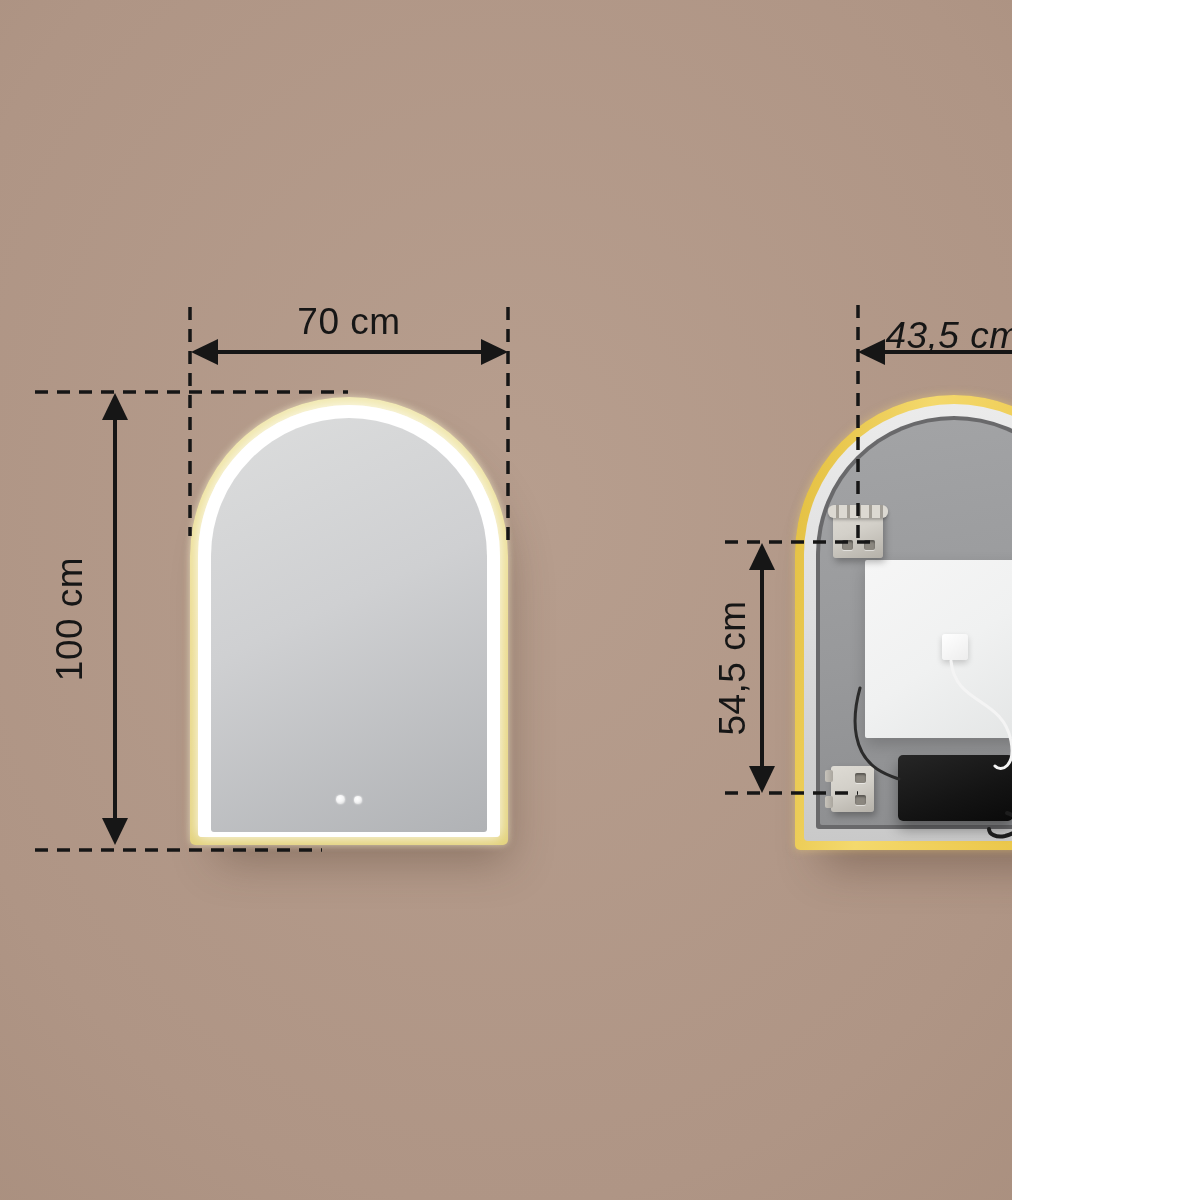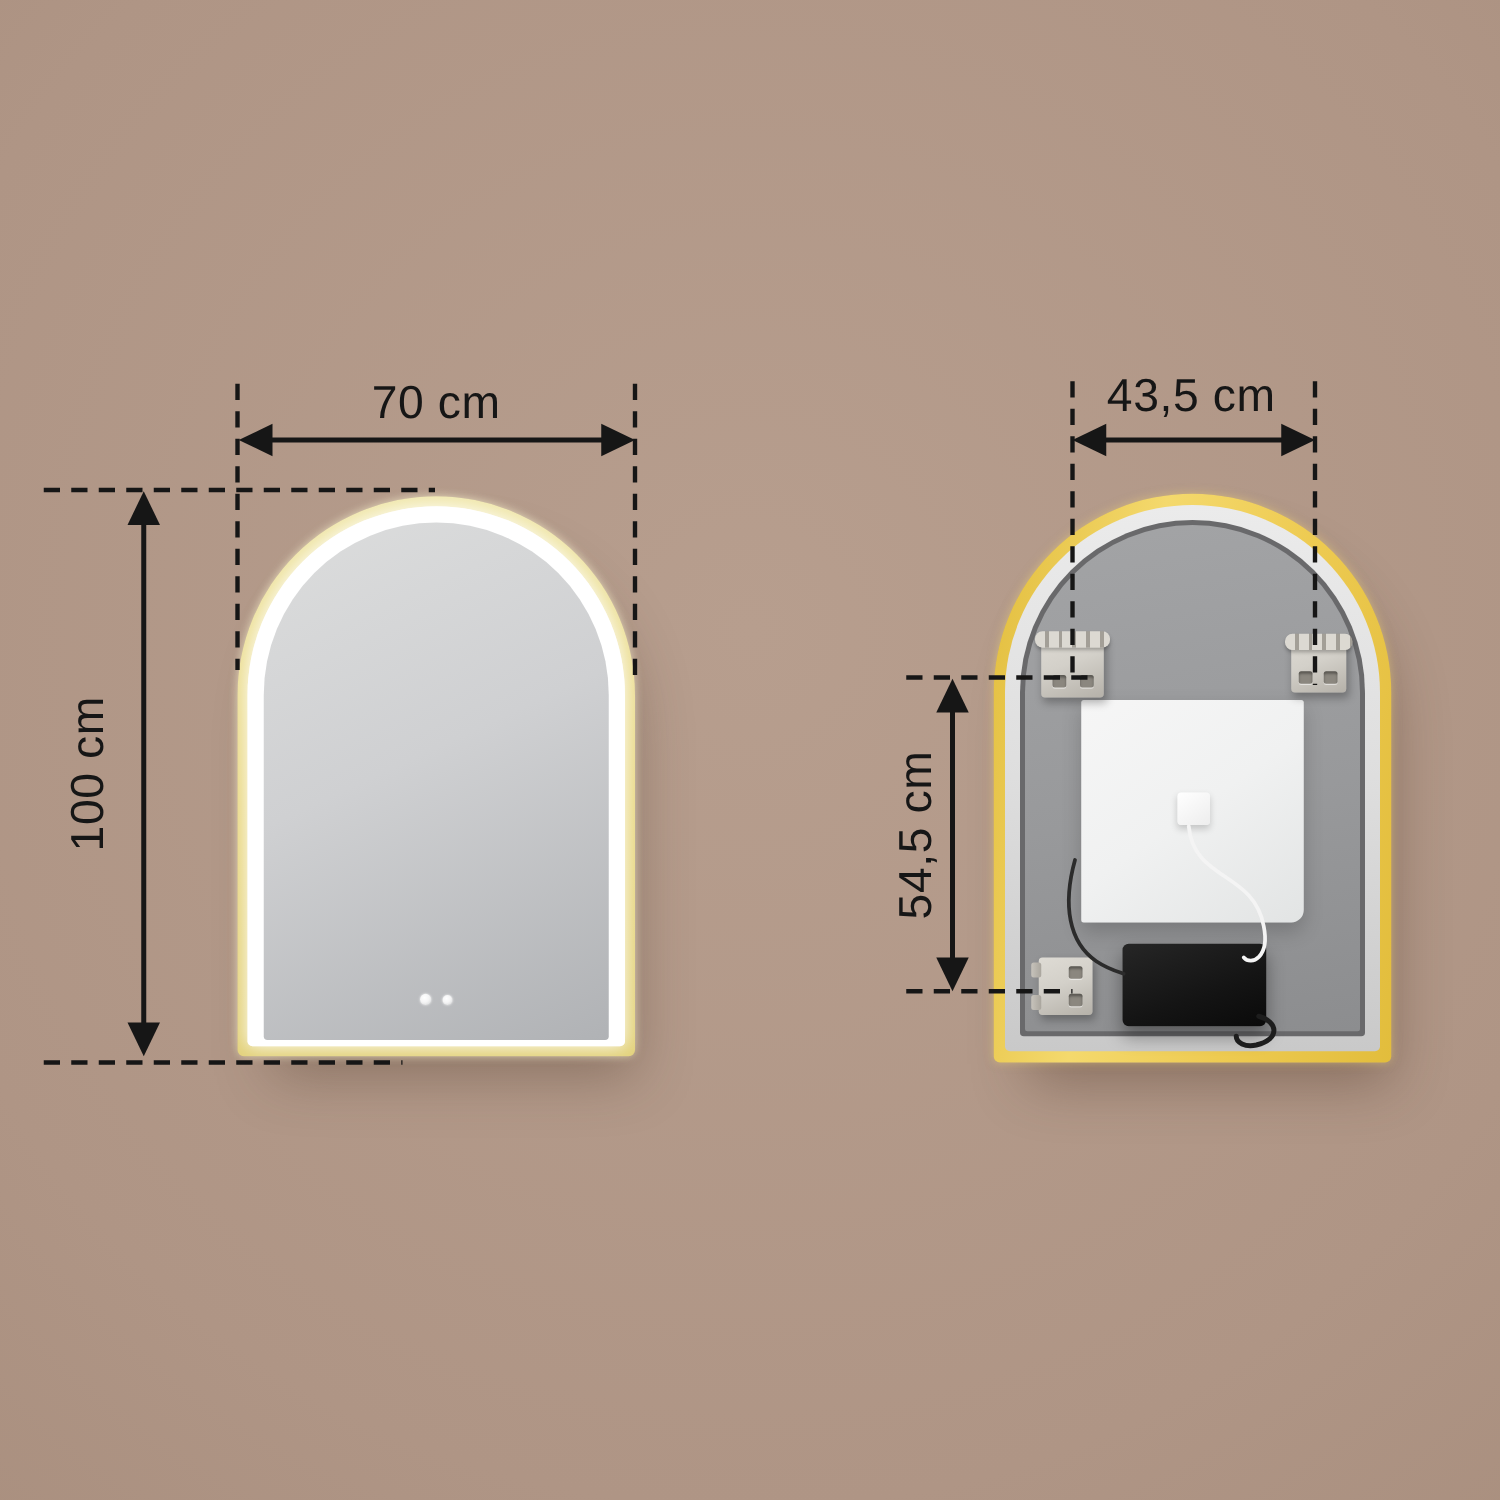--- a/index.html
+++ b/index.html
@@ -19,21 +19,21 @@
     --back-panel-light:#a3a4a6;
     --back-panel-dark:#8c8d8f;
     --backing-white:#f0f1f1;
     --driver-black:#141414;
     --bracket-metal:#d3d0c9;
   }
   *{box-sizing:border-box;margin:0;padding:0;}
   html,body{width:1200px;height:1200px;}
   body{font-family:"Liberation Sans",sans-serif;}
   .canvas{
-    position:relative;width:1200px;height:1200px;overflow:hidden;
+    position:relative;width:1012px;height:1200px;overflow:hidden;
     background:radial-gradient(130% 130% at 50% 42%,
       var(--background-center) 0%, #af9585 45%,
       #a68c7b 72%, var(--background-edge) 100%);
   }
   
   .dim-label{
     position:absolute;width:220px;height:46px;line-height:46px;
     text-align:center;font-size:37px;font-weight:500;
     color:var(--dimension-line);letter-spacing:.5px;white-space:nowrap;
   }
@@ -202,17 +202,17 @@
       <line x1="762" y1="562" x2="762" y2="774" stroke-width="4"></line>
       <polygon points="762,543 749,570 775,570" stroke="none"></polygon>
       <polygon points="762,793 749,766 775,766" stroke="none"></polygon>
     </g>
   </svg>
 
   <div class="dim-label" style="left:239px;top:299px;">70 cm</div>
 
   <div class="dim-label vertical" style="left:-40px;top:596px;">100 cm</div>
 
-  <div class="dim-label" style="left:843px;top:294px;">43,5 cm</div>
+  <div class="dim-label" style="left:843px;top:313px;font-style:italic;">43,5 cm</div>
 
   <div class="dim-label vertical" style="left:623px;top:645px;">54,5 cm</div>
 
 </div>
 
 </body></html>

